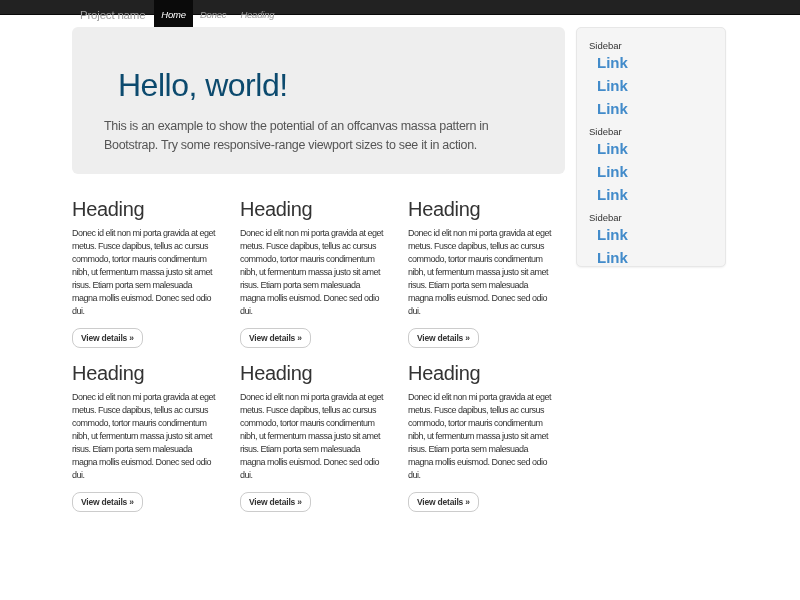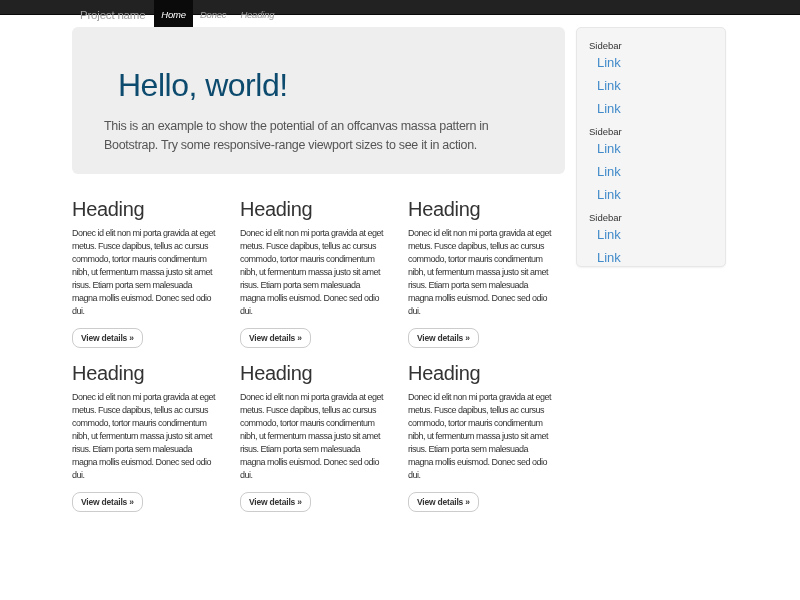--- a/index.html
+++ b/index.html
@@ -68,21 +68,21 @@
   
   .sidebar {
     width: 150px; height: 240px;
     background: #f5f5f5; border: 1px solid #e7e7e7; border-radius: 5px;
     box-shadow: 0 1px 2px rgba(0,0,0,0.06);
     padding: 12px 10px 10px 12px;
   }
   .side-head { margin: 0 0 6px; font-size: 9.5px; line-height: 11px; color: #333333; }
   .side-link {
     display: block; margin: 0 0 12px 8px;
-    font-size: 13px; line-height: 11px; color: #428bca; text-decoration: none;
+    font-size: 15px; line-height: 11px; color: #428bca; text-decoration: none; font-weight: bold;
   }
 
   
   .footer { border-top: 1px solid #e7e7e7; margin-top: 14px; padding-top: 9px; }
   .footer p { margin: 0; padding-left: 10px; font-size: 9.5px; color: #777777; }
 </style>
 </head>
 <body>
 
 <nav class="navbar">

